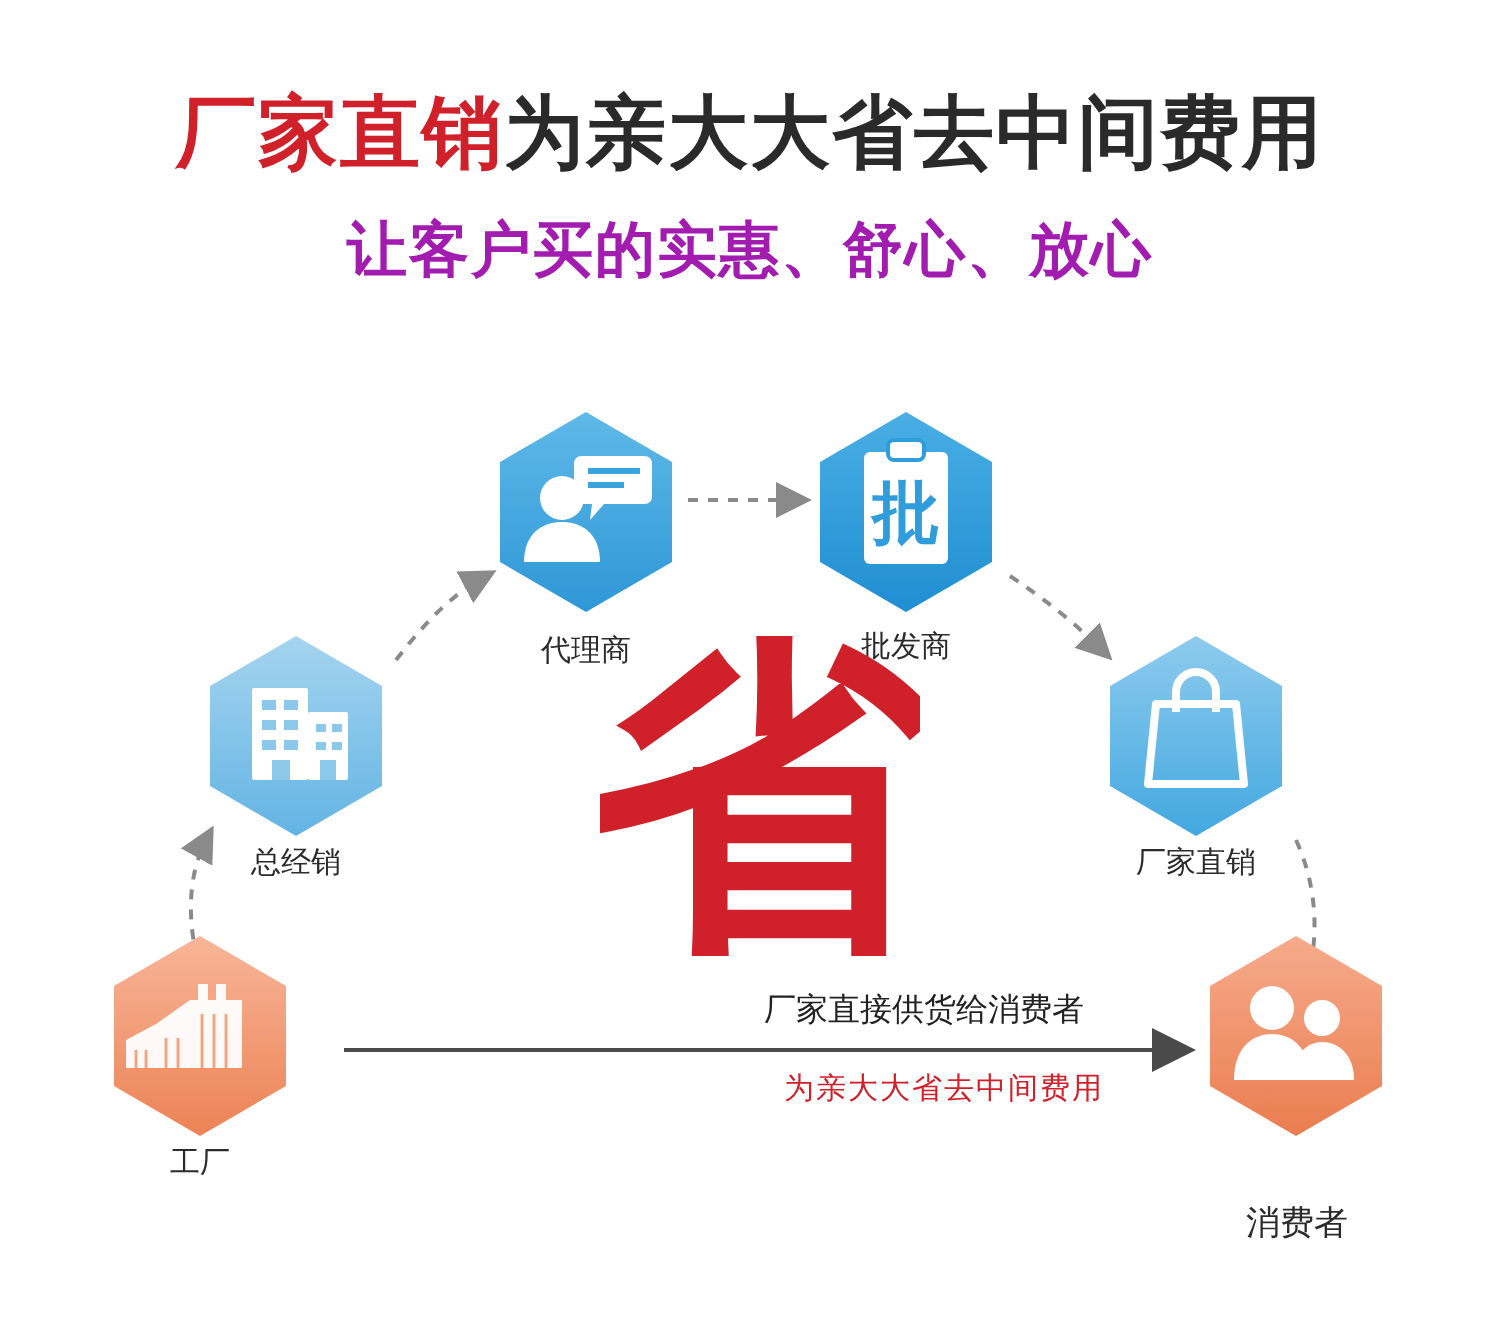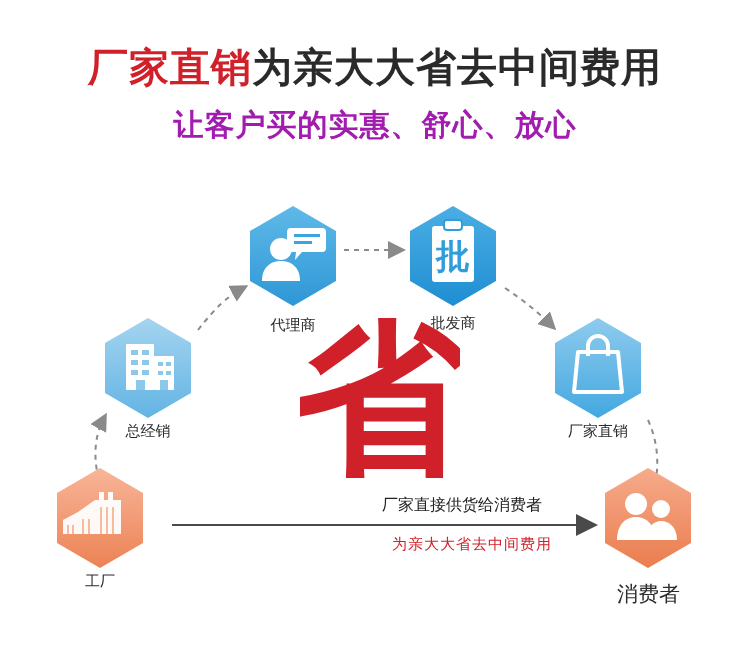--- a/index.html
+++ b/index.html
@@ -61,21 +61,22 @@
   
   .node-label {
     position: absolute;
     text-align: center;
     font-size: 15px;
     color: #2b2b2b;
     white-space: nowrap;
     font-family: "DejaVu Sans", "Liberation Sans", sans-serif;
   }
   .node-label.big {
-    font-size: 21px;
+    font-size: 17px;
+    margin-top: 20px;
   }
 
   
   .stamp {
     position: absolute;
     left: 300px;
     top: 318px;
     width: 160px;
     height: 160px;
   }

